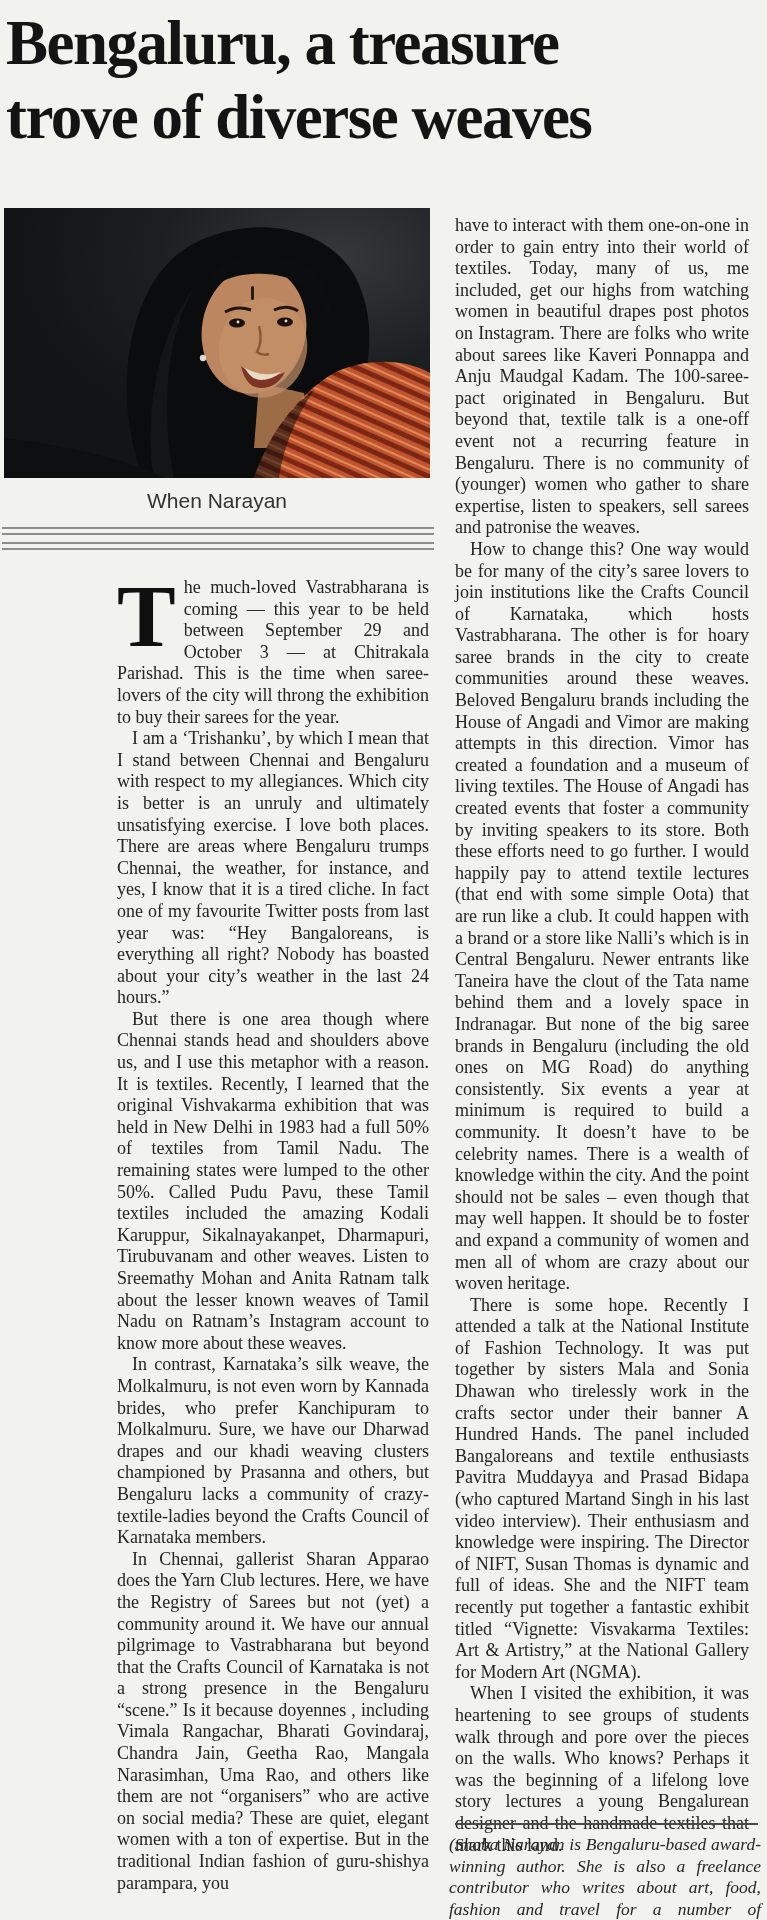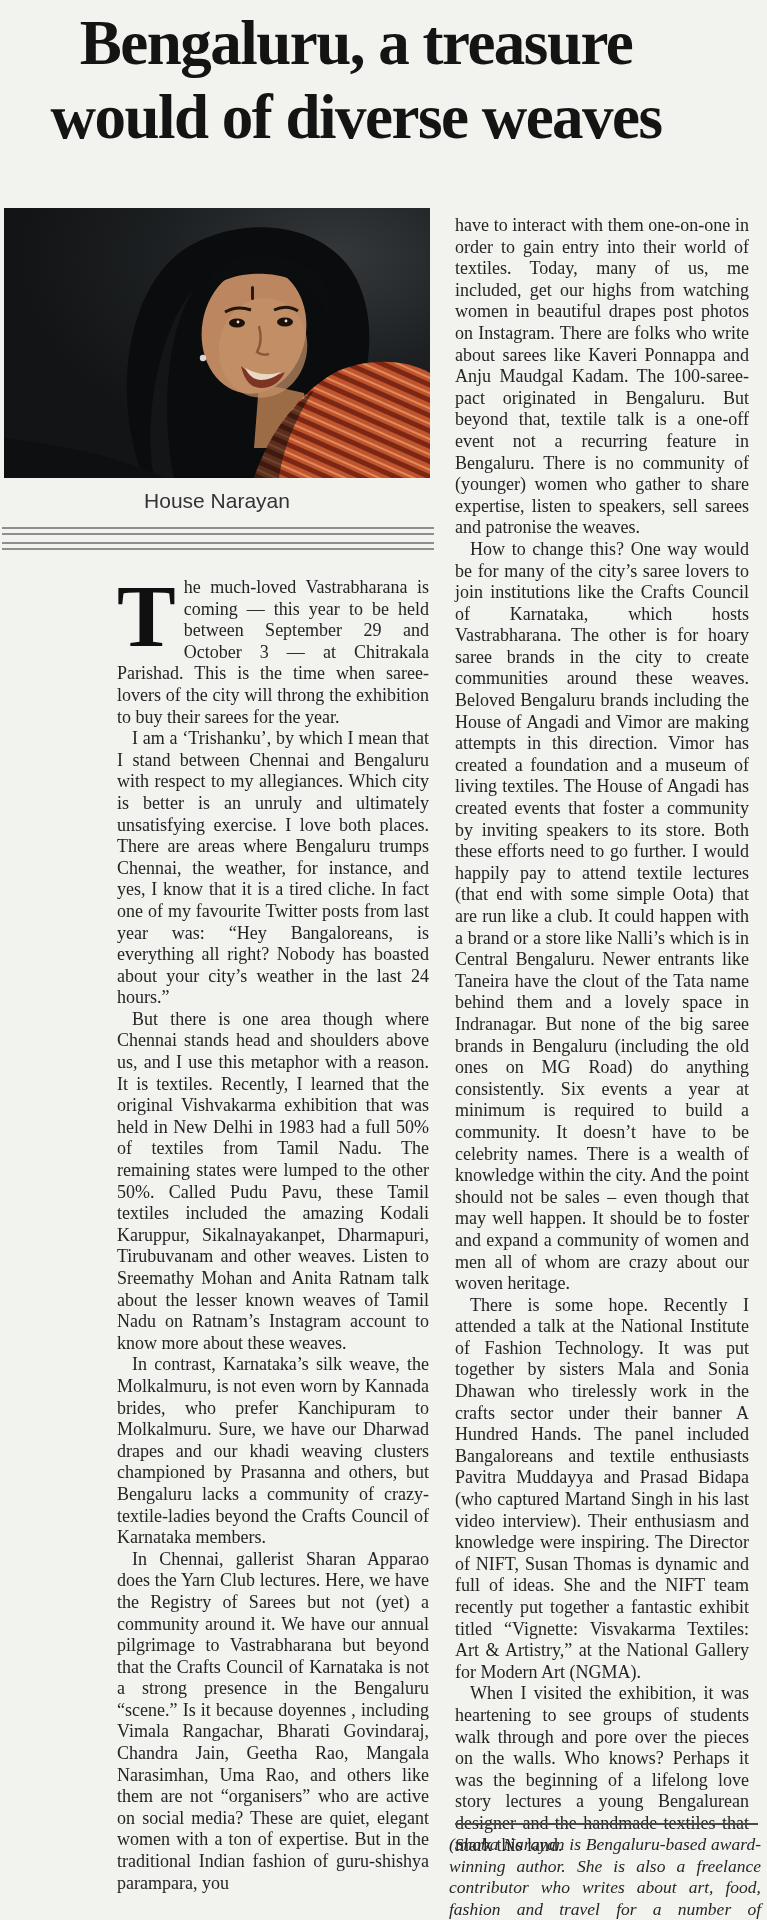--- a/index.html
+++ b/index.html
@@ -5,21 +5,21 @@
   html,body{margin:0;padding:0;}
   body{
     width:767px;height:1920px;position:relative;overflow:hidden;
     background:#f2f2ef;
     font-family:"Liberation Serif",serif;
   }
   .headline{
     position:absolute;left:6px;top:6px;width:700px;
     font-family:"Liberation Serif",serif;
     font-weight:bold;font-size:63px;line-height:74px;
-    letter-spacing:-1.5px;color:#141414;text-align:center;
+    letter-spacing:-1.5px;color:#141414;
   }
   .photo-frame{
     position:absolute;left:4px;top:208px;width:426px;height:270px;
     background:#151718;overflow:hidden;
   }
   .photo-frame svg{display:block;width:100%;height:100%;}
   .byline{
     position:absolute;left:4px;top:489px;width:426px;
     text-align:center;
     font-family:"Liberation Sans",sans-serif;
@@ -51,21 +51,21 @@
     font-style:italic;font-size:17.5px;line-height:21.5px;
     text-align:justify;text-align-last:center;color:#262626;
   }
 </style>
 </head>
 <body>
 
 <div class="headline">
 
 <div>Bengaluru, a treasure</div>
-    <div>would of diverse weaves</div>
+    <div>trove of diverse weaves</div>
   </div>
 
 <div class="photo-frame">
   <svg viewBox="0 0 426 270" preserveAspectRatio="none">
     <defs>
       <radialGradient id="bgGlow" cx="78%" cy="18%" r="75%">
         <stop offset="0%" stop-color="#34383b"></stop>
         <stop offset="55%" stop-color="#1d2022"></stop>
         <stop offset="100%" stop-color="#121415"></stop>
       </radialGradient>
@@ -107,21 +107,21 @@
 
     <circle cx="199" cy="150" r="3.2" fill="#d9d9d9"></circle>
 
     <path d="M250,270 C265,225 295,185 330,165 C360,150 400,150 426,165 L426,270 Z" fill="url(#stripes)"></path>
     <path d="M250,270 C262,232 285,200 310,182 C295,205 280,235 275,270 Z" fill="#0d0e0f" opacity="0.55"></path>
 
     <path d="M0,270 L0,230 C40,235 110,245 160,270 Z" fill="#0e0f10"></path>
   </svg>
 </div>
 
-<div class="byline">House Narayan</div>
+<div class="byline">When Narayan</div>
 
 <div class="rules">
   <div class="rule-double"></div>
   <div class="rule-double"></div>
 </div>
 
 <div class="col col-left">
 
 <p><span class="dropcap">T</span>he much-loved Vastrabharana is coming — this year to be held between September 29 and October 3 — at Chitrakala Parishad. This is the time when saree-lovers of the city will throng the exhibition to buy their sarees for the year.</p>
     <p class="indent">I am a ‘Trishanku’, by which I mean that I stand between Chennai and Bengaluru with respect to my allegiances. Which city is better is an unruly and ultimately unsatisfying exercise. I love both places. There are areas where Bengaluru trumps Chennai, the weather, for instance, and yes, I know that it is a tired cliche. In fact one of my favourite Twitter posts from last year was: “Hey Bangaloreans, is everything all right? Nobody has boasted about your city’s weather in the last 24 hours.”</p>

